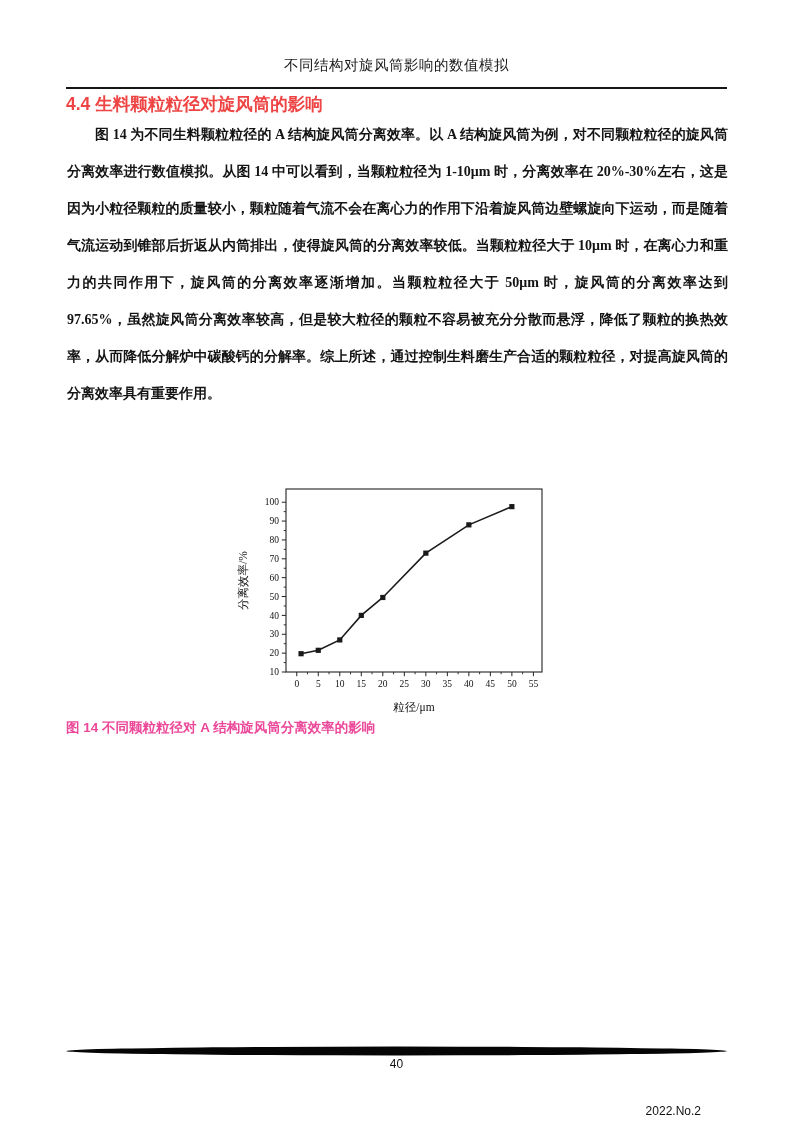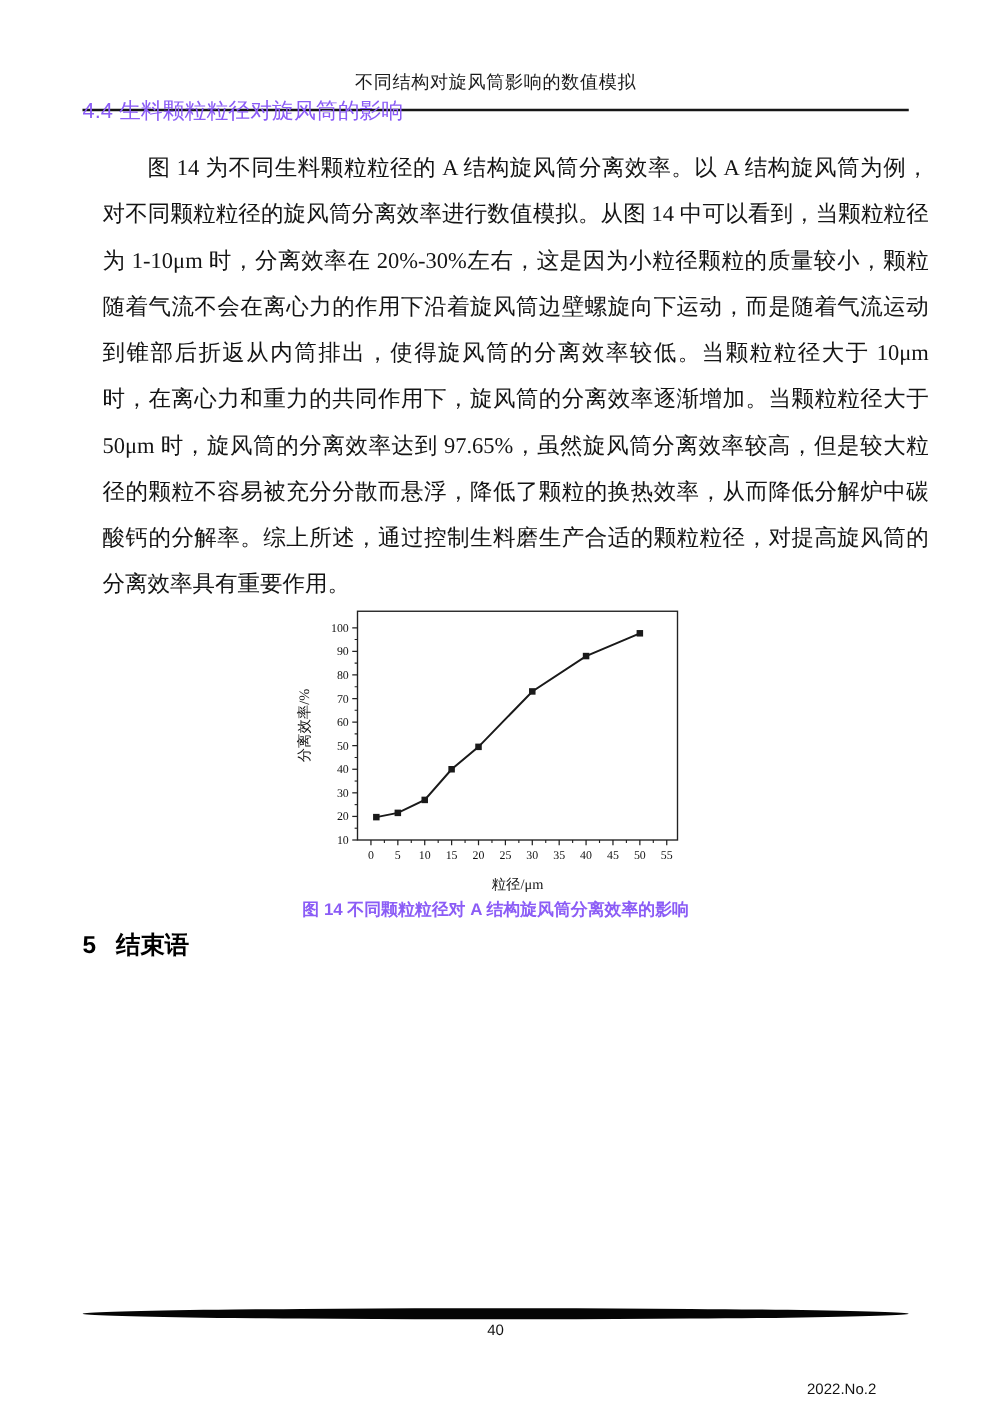--- a/index.html
+++ b/index.html
@@ -14,41 +14,40 @@
   }
   .content{position:absolute;left:66px;top:0;width:661px;height:1122px;}
   .running-header-title{
     position:absolute;top:56px;left:0;width:100%;
     text-align:center;font-size:14.5px;letter-spacing:.5px;color:#1a1a1a;
   }
   .header-rule{
     position:absolute;top:87px;left:0;width:100%;height:2px;background:#161616;
   }
   .h44{
-    position:absolute;top:76px;left:0;width:100%;
+    position:absolute;top:92px;left:0;width:100%;
     font-family:"Liberation Sans","DejaVu Sans",sans-serif;
-    font-weight:normal;font-size:17.5px;color:#8b5cf6;
+    font-weight:bold;font-size:17.5px;color:#ef4444;
   }
   .body-para{
-    position:absolute;left:16px;width:661px;
-    font-size:18px;line-height:37px;
+    position:absolute;left:1px;width:661px;
+    font-size:14px;line-height:37px;
     text-align:justify;text-justify:inter-ideograph;
-    text-indent:2em;color:#141414;overflow:hidden;
+    text-indent:2em;color:#141414;overflow:hidden;font-weight:bold;
   }
   .para1{top:116px;height:366px;}
   .para2{top:783px;height:260px;}
   .figure-wrap{
     position:absolute;top:481px;left:0;width:100%;
     text-align:center;
   }
   .figure-caption{
     position:absolute;top:719px;left:0;width:100%;
-    text-align:center;
     font-family:"Liberation Sans","DejaVu Sans",sans-serif;
-    font-weight:bold;font-size:13.5px;color:#8b5cf6;
+    font-weight:bold;font-size:13.5px;color:#ec4899;
   }
   .h5{
     position:absolute;top:742px;left:0;width:100%;
     font-family:"Liberation Sans","DejaVu Sans",sans-serif;
     font-weight:bold;font-size:19.5px;color:#000;
   }
   .h5 .h5-num{display:inline-block;margin-right:16px;}
   .footer-bar-svg{position:absolute;top:1045px;left:0;width:661px;height:12px;display:block;}
   .footer-row{
     position:absolute;top:1057px;left:0;width:100%;height:18px;
@@ -149,23 +148,20 @@
           <rect x="122.69411764705883" y="131.8020618556701" width="5.2" height="5.2" fill="#1a1a1a"></rect>
           <rect x="144.20672268907563" y="113.87938144329898" width="5.2" height="5.2" fill="#1a1a1a"></rect>
           <rect x="187.23193277310924" y="69.54432989690721" width="5.2" height="5.2" fill="#1a1a1a"></rect>
           <rect x="230.25714285714287" y="41.245360824742264" width="5.2" height="5.2" fill="#1a1a1a"></rect>
           <rect x="273.28235294117644" y="23.03969072164947" width="5.2" height="5.2" fill="#1a1a1a"></rect>
         </svg>
     </div>
 
     <div class="figure-caption">图 14 不同颗粒粒径对 A 结构旋风筒分离效率的影响</div>
 
-    <div class="h5">
-      <span class="h5-num">5</span><span>结束语</span>
-    </div>
 
 
     <svg class="footer-bar-svg" viewBox="0 0 661 12" preserveAspectRatio="none">
       <ellipse cx="330.5" cy="6" rx="330.5" ry="4.4" fill="#050505"></ellipse>
     </svg>
 
     <div class="footer-row">
       <span class="footer-page-num">40</span>
       <span class="footer-issue">2022.No.2</span>
     </div>

